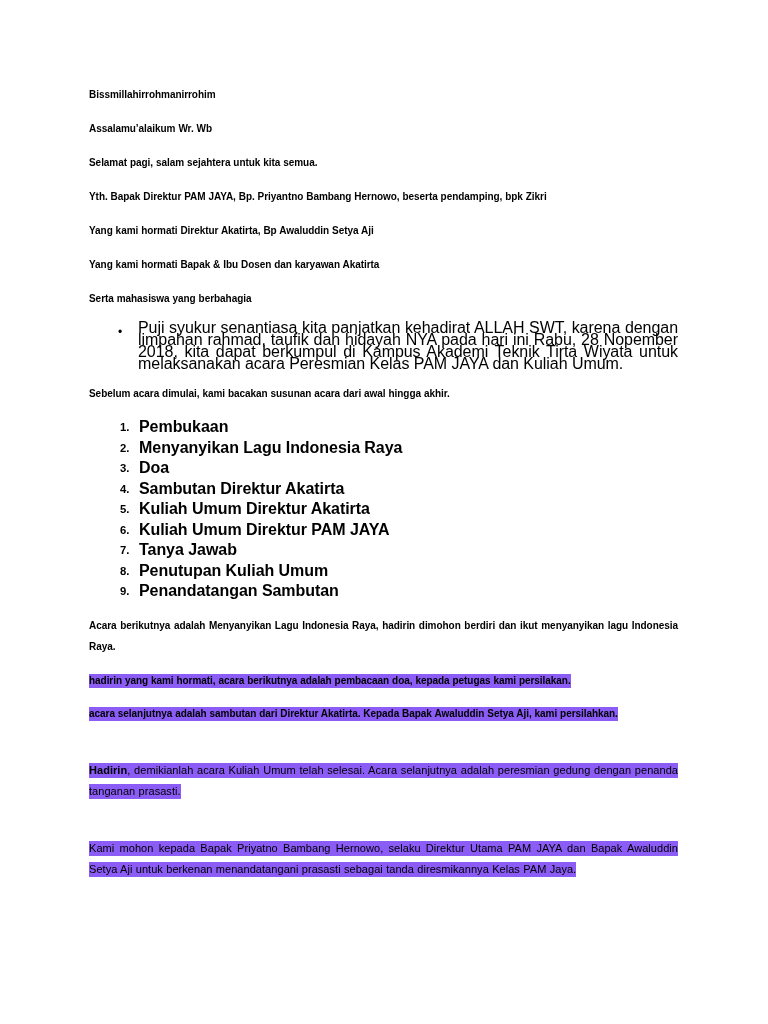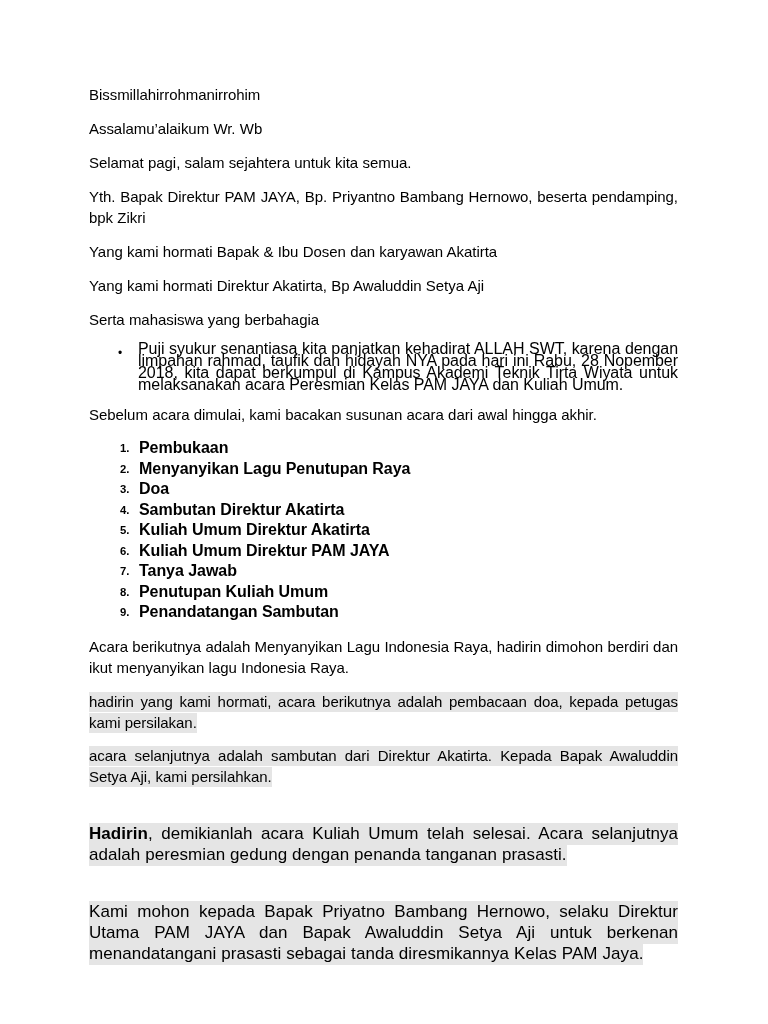--- a/index.html
+++ b/index.html
@@ -29,46 +29,46 @@
 
   .doc-body {
     position: absolute;
     left: 89px;
     top: 84px;
     width: 589px;
   }
 
   
   .para {
-    font-size: 15px;
+    font-size: 10px;
     line-height: 21px;
     margin: 0 0 13px 0;
     text-align: justify;
-    font-weight: 400;
+    font-weight: 700;
     letter-spacing: -0.05px;
     word-spacing: 0.2px;
   }
   .para.tight { margin-bottom: 12px; }
 
   
   .para.alt {
     font-family: "Liberation Sans", sans-serif;
     font-weight: 400;
-    font-size: 17px;
+    font-size: 11px;
     letter-spacing: 0.05px;
     margin-top: 36px;
   }
   .para.alt b,
   .para.alt .lead {
     font-weight: 700;
   }
 
   
   .hl {
-    background-color: #e5e5e5;
+    background-color: #8b5cf6;
     box-decoration-break: clone;
     -webkit-box-decoration-break: clone;
     padding: 1px 0 2px 0;
   }
 
   
   ul.bullets {
     list-style: none;
     margin: 0 0 13px 0;
     padding: 0;
@@ -120,33 +120,33 @@
 </head>
 <body>
 
 <div class="page">
   <div class="doc-body">
 
     <p class="para">Bissmillahirrohmanirrohim</p>
     <p class="para">Assalamu’alaikum Wr. Wb</p>
     <p class="para">Selamat pagi, salam sejahtera untuk kita semua.</p>
     <p class="para">Yth. Bapak Direktur PAM JAYA, Bp. Priyantno Bambang Hernowo, beserta pendamping, bpk Zikri</p>
+    <p class="para">Yang kami hormati Direktur Akatirta, Bp Awaluddin Setya Aji</p>
     <p class="para">Yang kami hormati Bapak &amp; Ibu Dosen dan karyawan Akatirta</p>
-    <p class="para">Yang kami hormati Direktur Akatirta, Bp Awaluddin Setya Aji</p>
     <p class="para">Serta mahasiswa yang berbahagia</p>
 
     <ul class="bullets">
       <li>Puji syukur senantiasa kita panjatkan kehadirat ALLAH SWT, karena dengan limpahan rahmad, taufik dan hidayah NYA pada hari ini Rabu, 28 Nopember 2018, kita dapat berkumpul di Kampus Akademi Teknik Tirta Wiyata untuk melaksanakan acara Peresmian Kelas PAM JAYA dan Kuliah Umum.</li>
     </ul>
 
     <p class="para">Sebelum acara dimulai, kami bacakan susunan acara dari awal hingga akhir.</p>
 
     <ol class="numbers">
       <li>Pembukaan</li>
-      <li>Menyanyikan Lagu Penutupan Raya</li>
+      <li>Menyanyikan Lagu Indonesia Raya</li>
       <li>Doa</li>
       <li>Sambutan Direktur Akatirta</li>
       <li>Kuliah Umum Direktur Akatirta</li>
       <li>Kuliah Umum Direktur PAM JAYA</li>
       <li>Tanya Jawab</li>
       <li>Penutupan Kuliah Umum</li>
       <li>Penandatangan Sambutan</li>
     </ol>
 
     <p class="para">Acara berikutnya adalah Menyanyikan Lagu Indonesia Raya, hadirin dimohon berdiri dan ikut menyanyikan lagu Indonesia Raya.</p>

